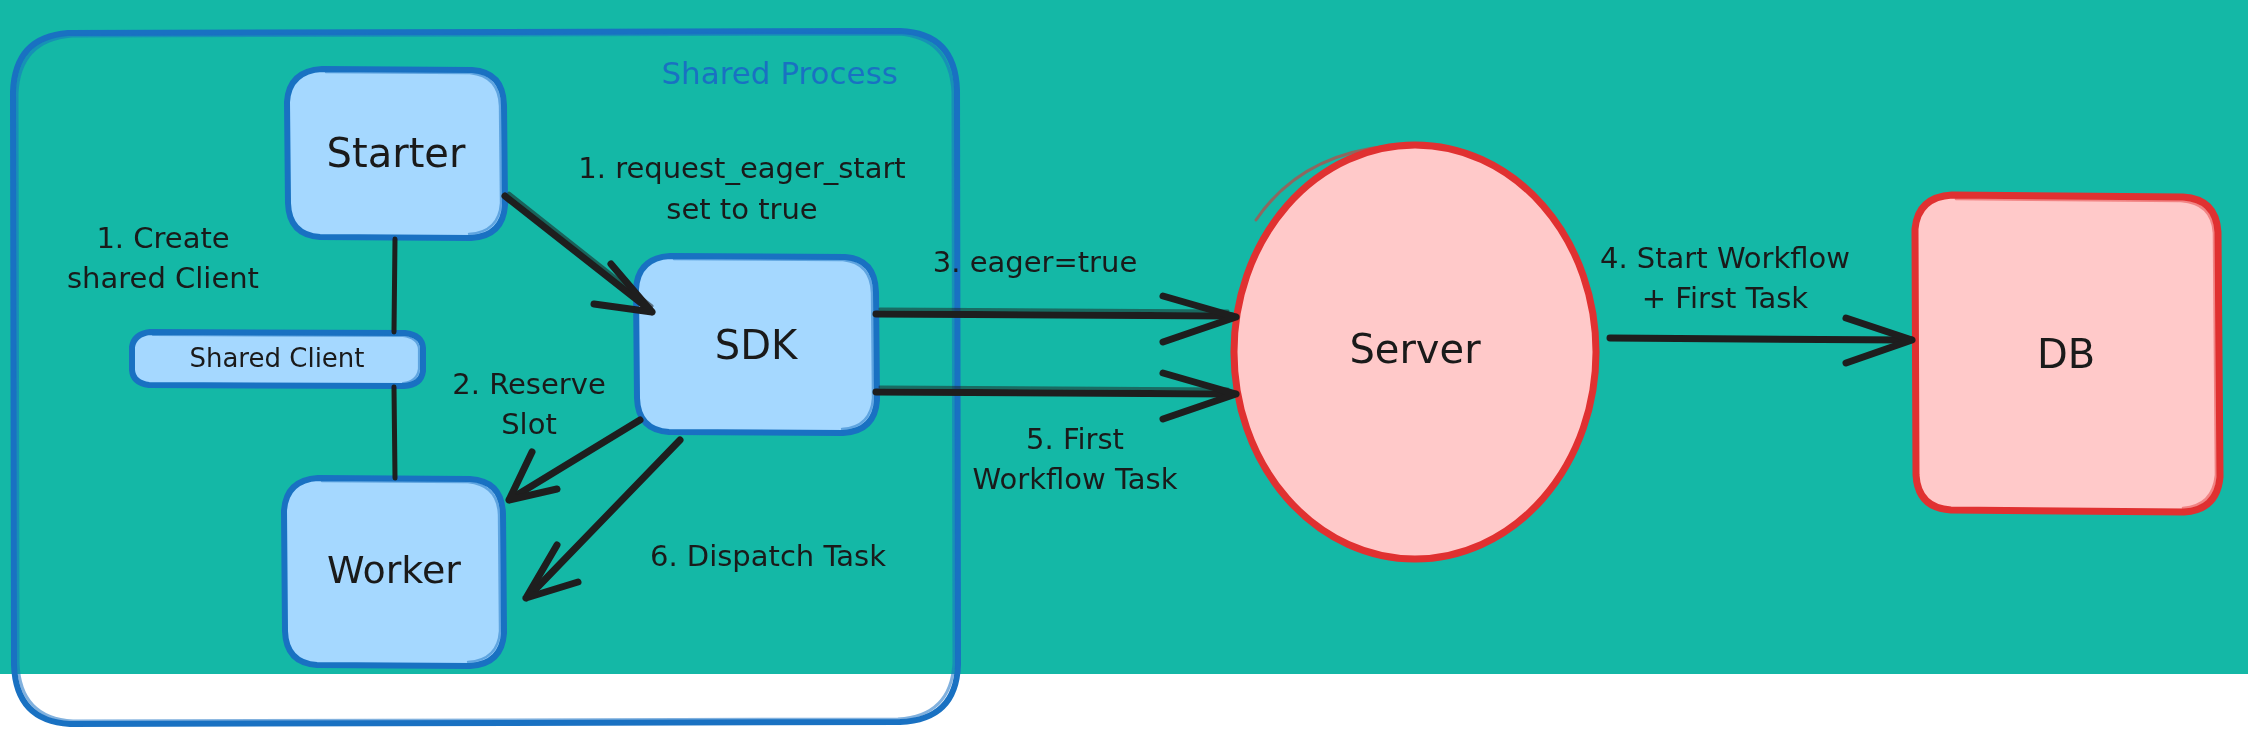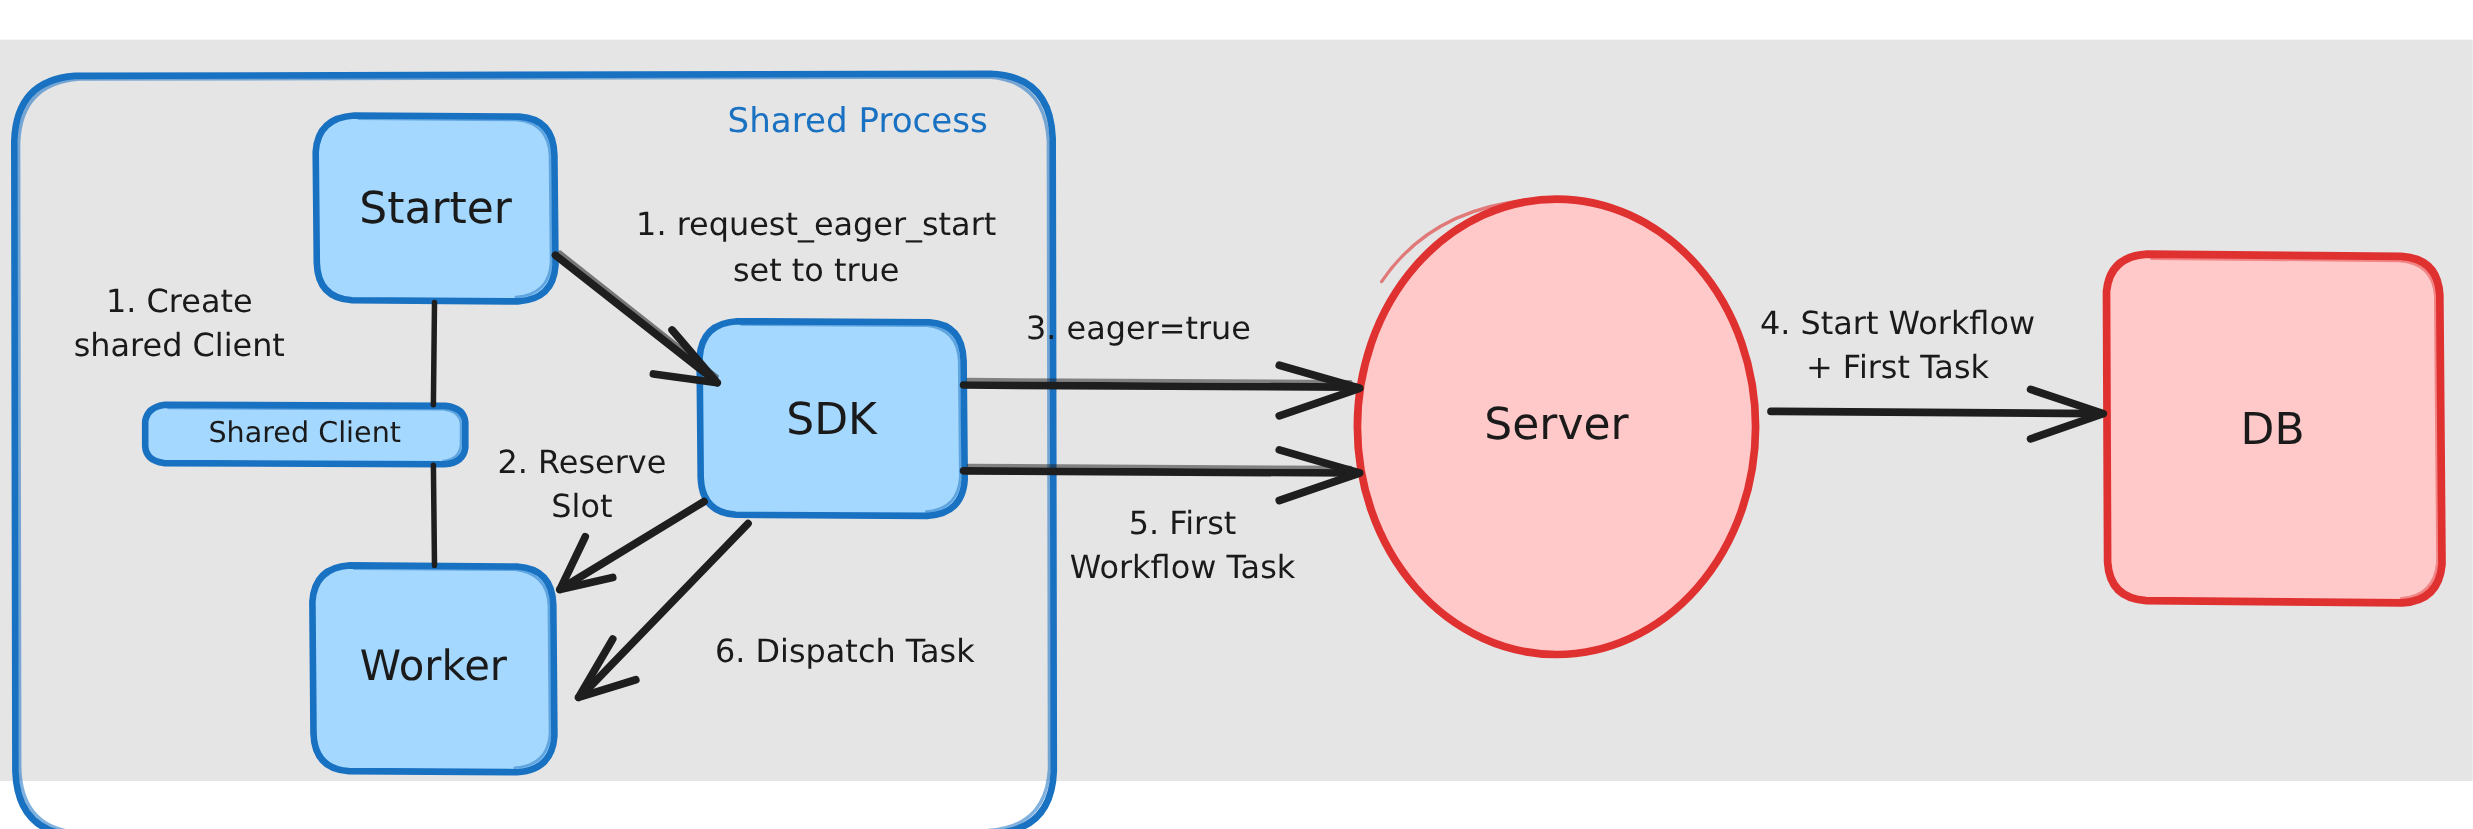--- a/index.html
+++ b/index.html
@@ -10,22 +10,21 @@
   body {
     width: 2248px;
     height: 754px;
     overflow: hidden;
     font-family: "DejaVu Sans", sans-serif;
   }
   #diagram-root {
     position: relative;
     width: 2248px;
     height: 674px;
-    background: #e5e5e5;
-    margin-top: 36px;
+    background: #14b8a6;
   }
   svg.canvas {
     position: absolute;
     top: 0;
     left: 0;
     width: 2248px;
     height: 754px;
     display: block;
   }
   .node-label {

